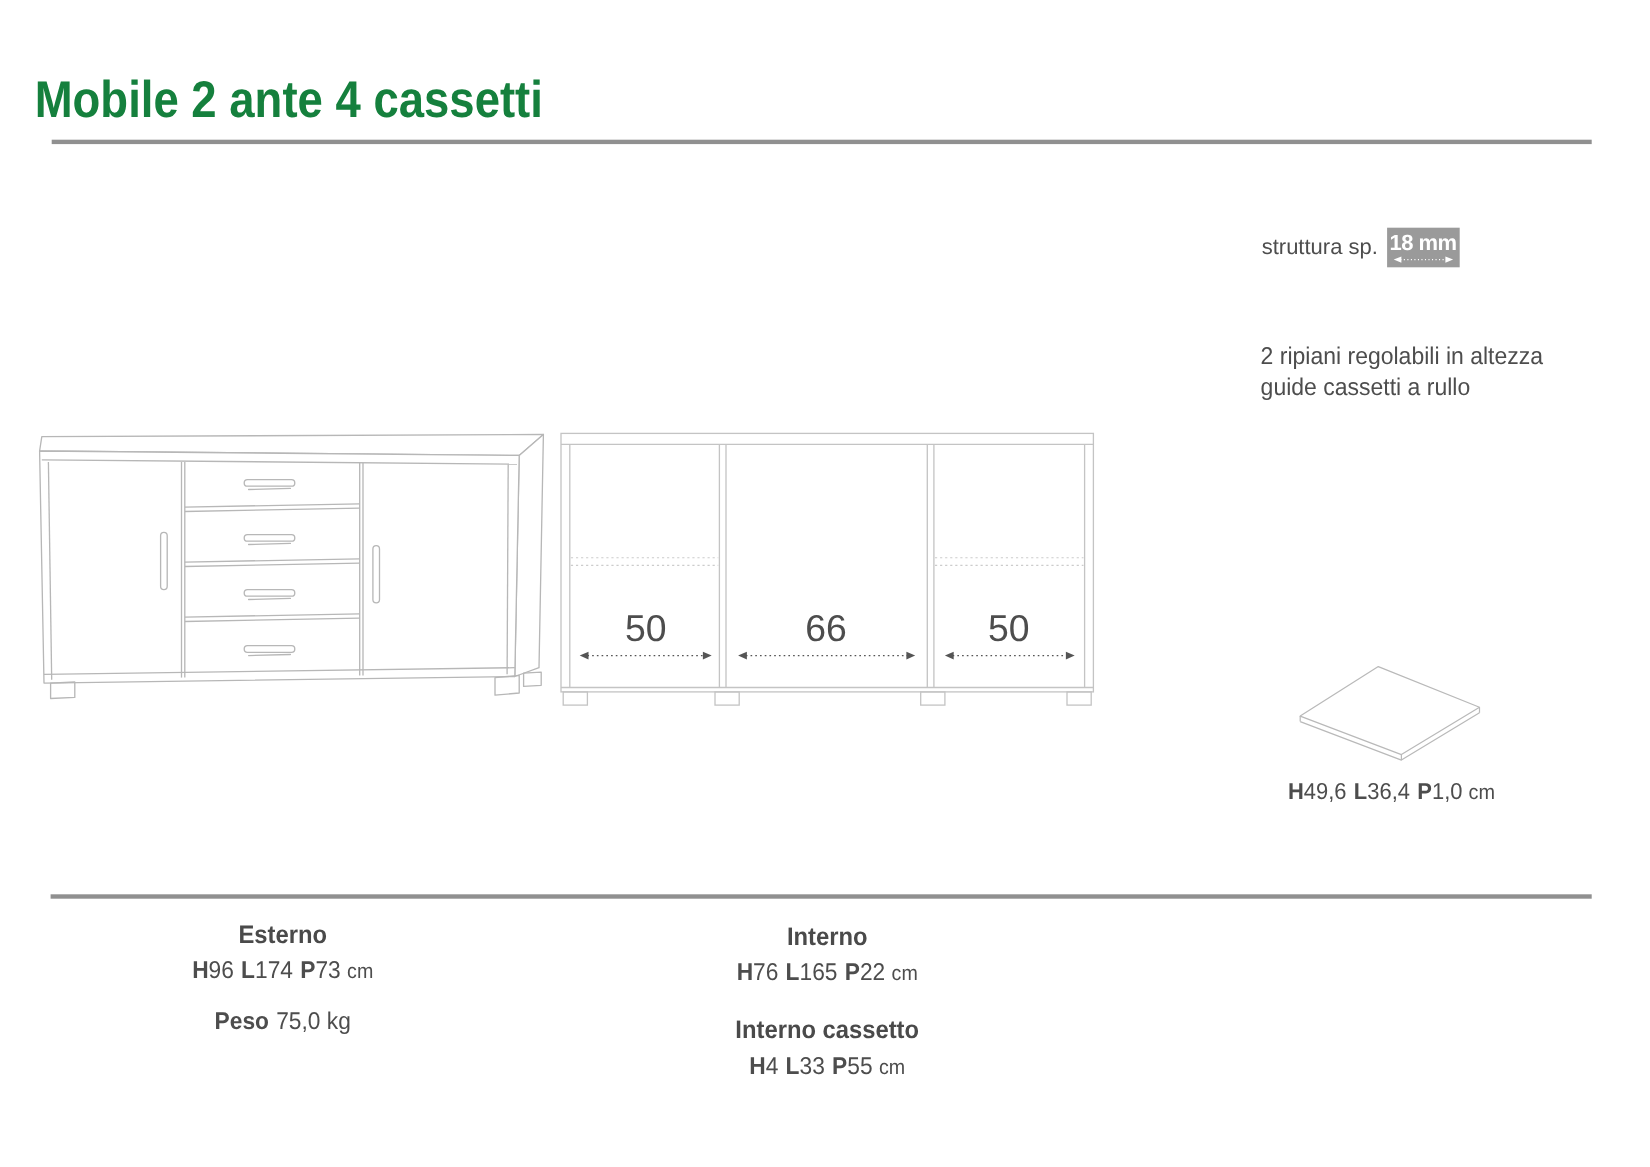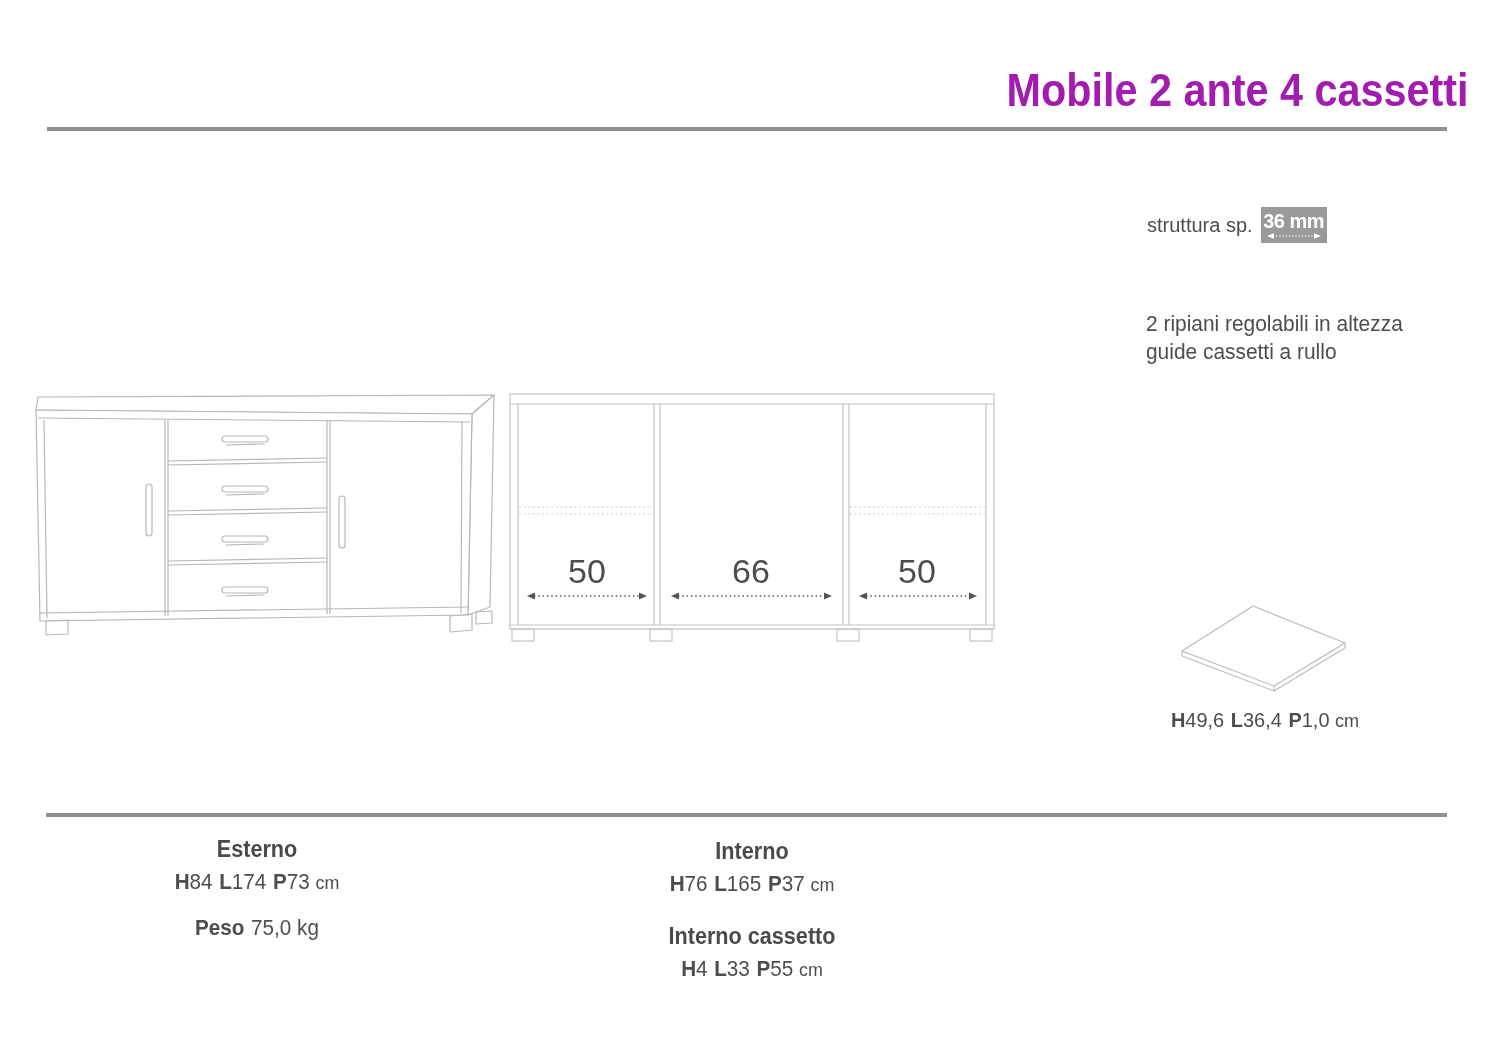--- a/index.html
+++ b/index.html
@@ -1,21 +1,21 @@
 <!DOCTYPE html>
 <html><head>
 <meta charset="utf-8">
 <style>
   html,body{margin:0;padding:0;}
   body{
     width:1500px;height:1061px;position:relative;background:#ffffff;
     font-family:"Liberation Sans", sans-serif;overflow:hidden;
   }
   .abs{position:absolute;}
-  .title{left:0;top:62px;width:1500px;text-align:right;font-size:47px;font-weight:700;color:#a21caf;white-space:nowrap;}
+  .title{left:0;top:62px;width:1500px;text-align:left;font-size:47px;font-weight:700;color:#15803d;white-space:nowrap;}
   .cond{display:inline-block;transform:scaleX(.88);transform-origin:50% 50%;}
   .hrule{height:4px;background:#909090;}
   .thickness{left:1147px;top:207px;display:flex;align-items:center;gap:8px;height:36px;}
   .tlabel{font-size:20px;color:#4d4d4d;white-space:nowrap;}
   .badge{width:66px;height:36px;background:#9a9a9a;display:flex;flex-direction:column;align-items:center;justify-content:center;}
   .bval{color:#ffffff;font-weight:700;font-size:20px;line-height:20px;letter-spacing:-0.5px;white-space:nowrap;}
   .barrow{margin-top:1px;display:block;}
   .features{left:1146px;top:310px;font-size:22px;color:#4d4d4d;line-height:28px;transform:scaleX(.95);transform-origin:left top;white-space:nowrap;}
   .shelf-dims{left:1115px;top:708px;width:300px;text-align:center;font-size:21px;color:#4d4d4d;transform:scaleX(.95);transform-origin:50% 0;white-space:nowrap;}
   .shelf-dims b{font-weight:700;}
@@ -32,21 +32,21 @@
 </style>
 </head>
 <body>
 
 <div class="abs title"><span class="cond">Mobile 2 ante 4 cassetti</span></div>
 <div class="abs hrule" style="left:47px;top:127px;width:1400px;"></div>
 
 <div class="abs thickness">
   <span class="tlabel">struttura sp.</span>
   <span class="badge">
-    <span class="bval">36 mm</span>
+    <span class="bval">18 mm</span>
     <svg class="barrow" width="56" height="8" viewBox="0 0 56 8">
       <line x1="7" y1="4" x2="49" y2="4" stroke="#ffffff" stroke-width="1.3" stroke-dasharray="1 2.2"></line>
       <polygon points="1,4 8,1.2 8,6.8" fill="#ffffff"></polygon>
       <polygon points="55,4 48,1.2 48,6.8" fill="#ffffff"></polygon>
     </svg>
   </span>
 </div>
 
 <div class="abs features">
   <div>2 ripiani regolabili in altezza</div>
@@ -153,22 +153,22 @@
     <polyline points="1182,656 1274,691 1345,648"></polyline>
   </g>
 </svg>
 
 <div class="abs shelf-dims"><b>H</b><span class="v">49,6</span><b>L</b><span class="v">36,4</span><b>P</b><span>1,0</span> <span class="unit">cm</span></div>
 
 <div class="abs hrule" style="left:46px;top:813px;width:1401px;"></div>
 
 <div class="abs spec" style="left:107px;top:836px;width:300px;">
   <div class="spec-h">Esterno</div>
-  <div class="dim"><b>H</b><span class="v">84</span><b>L</b><span class="v">174</span><b>P</b><span>73</span> <span class="unit">cm</span></div>
+  <div class="dim"><b>H</b><span class="v">96</span><b>L</b><span class="v">174</span><b>P</b><span>73</span> <span class="unit">cm</span></div>
   <div class="dim weight"><b>Peso</b><span class="wv">75,0 kg</span></div>
 </div>
 
 <div class="abs spec" style="left:602px;top:838px;width:300px;">
   <div class="spec-h">Interno</div>
-  <div class="dim"><b>H</b><span class="v">76</span><b>L</b><span class="v">165</span><b>P</b><span>37</span> <span class="unit">cm</span></div>
+  <div class="dim"><b>H</b><span class="v">76</span><b>L</b><span class="v">165</span><b>P</b><span>22</span> <span class="unit">cm</span></div>
   <div class="spec-h h2gap">Interno cassetto</div>
   <div class="dim"><b>H</b><span class="v">4</span><b>L</b><span class="v">33</span><b>P</b><span>55</span> <span class="unit">cm</span></div>
 </div>
 
 </body></html>

